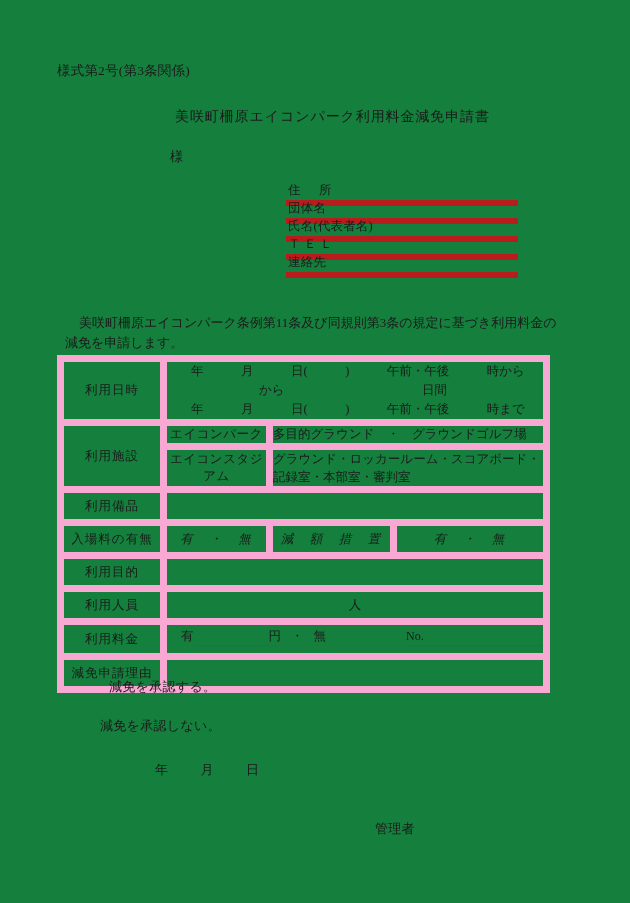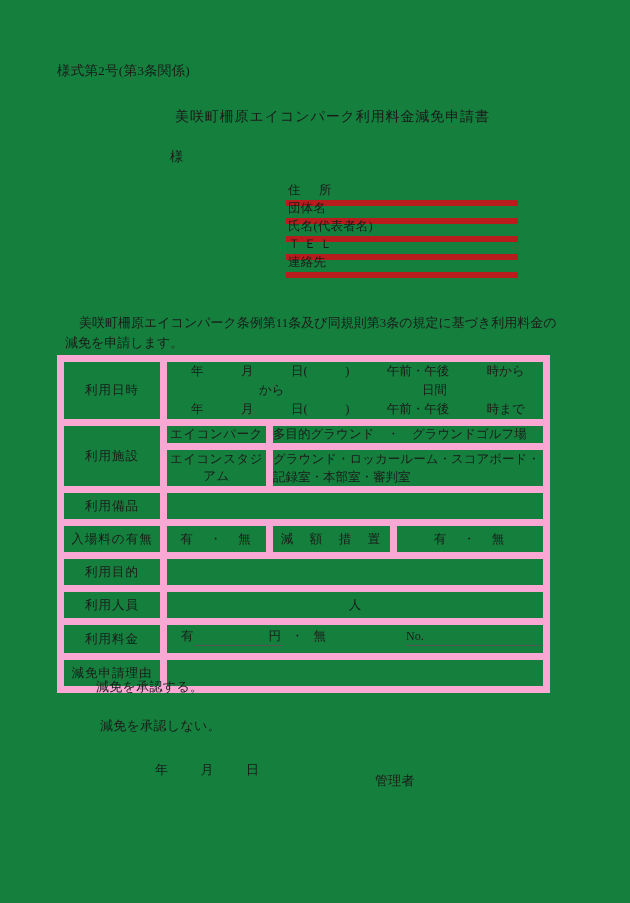--- a/index.html
+++ b/index.html
@@ -111,21 +111,21 @@
     white-space: pre;
   }
   .dt-pad { padding-left: 24px; }
   .dt-mid { padding-left: 92px; }
 
   .facility-line {
     display: block;
     white-space: pre;
     line-height: 18px;
   }
-  .fee-opts { text-align: center; letter-spacing: 2px; }
+  .fee-opts { text-align: center; letter-spacing: 2px; font-style: italic; }
   .center { text-align: center; }
 
   
   .fee-row-inner {
     display: flex;
     align-items: baseline;
     padding: 3px 0 3px 14px;
     height: 22px;
   }
   .fee-amount {
@@ -140,24 +140,24 @@
     display: inline-block;
     border-bottom: 1px solid #555;
     width: 150px;
     margin-left: 80px;
     font-size: 12px;
   }
   .blank-tall { height: 26px; }
 
   
   .footer-line { font-size: 13px; letter-spacing: 0.3px; }
-  #approve     { left: 96px; top: 678px; }
+  #approve     { left: 109px; top: 678px; }
   #disapprove  { left: 100px; top: 717px; }
   #footer-date { left: 155px; top: 761px; letter-spacing: 0px; }
-  #manager     { left: 375px; top: 772px; font-family: Liberation Mono, monospace; }
+  #manager     { left: 375px; top: 820px; font-family: Liberation Mono, monospace; }
   .gap { display: inline-block; width: 26px; }
 </style>
 </head>
 <body>
 
 <div id="page">
 
   <div class="abs" id="form-no">様式第2号(第3条関係)</div>
 
   <div class="abs" id="doc-title">美咲町柵原エイコンパーク利用料金減免申請書</div>

